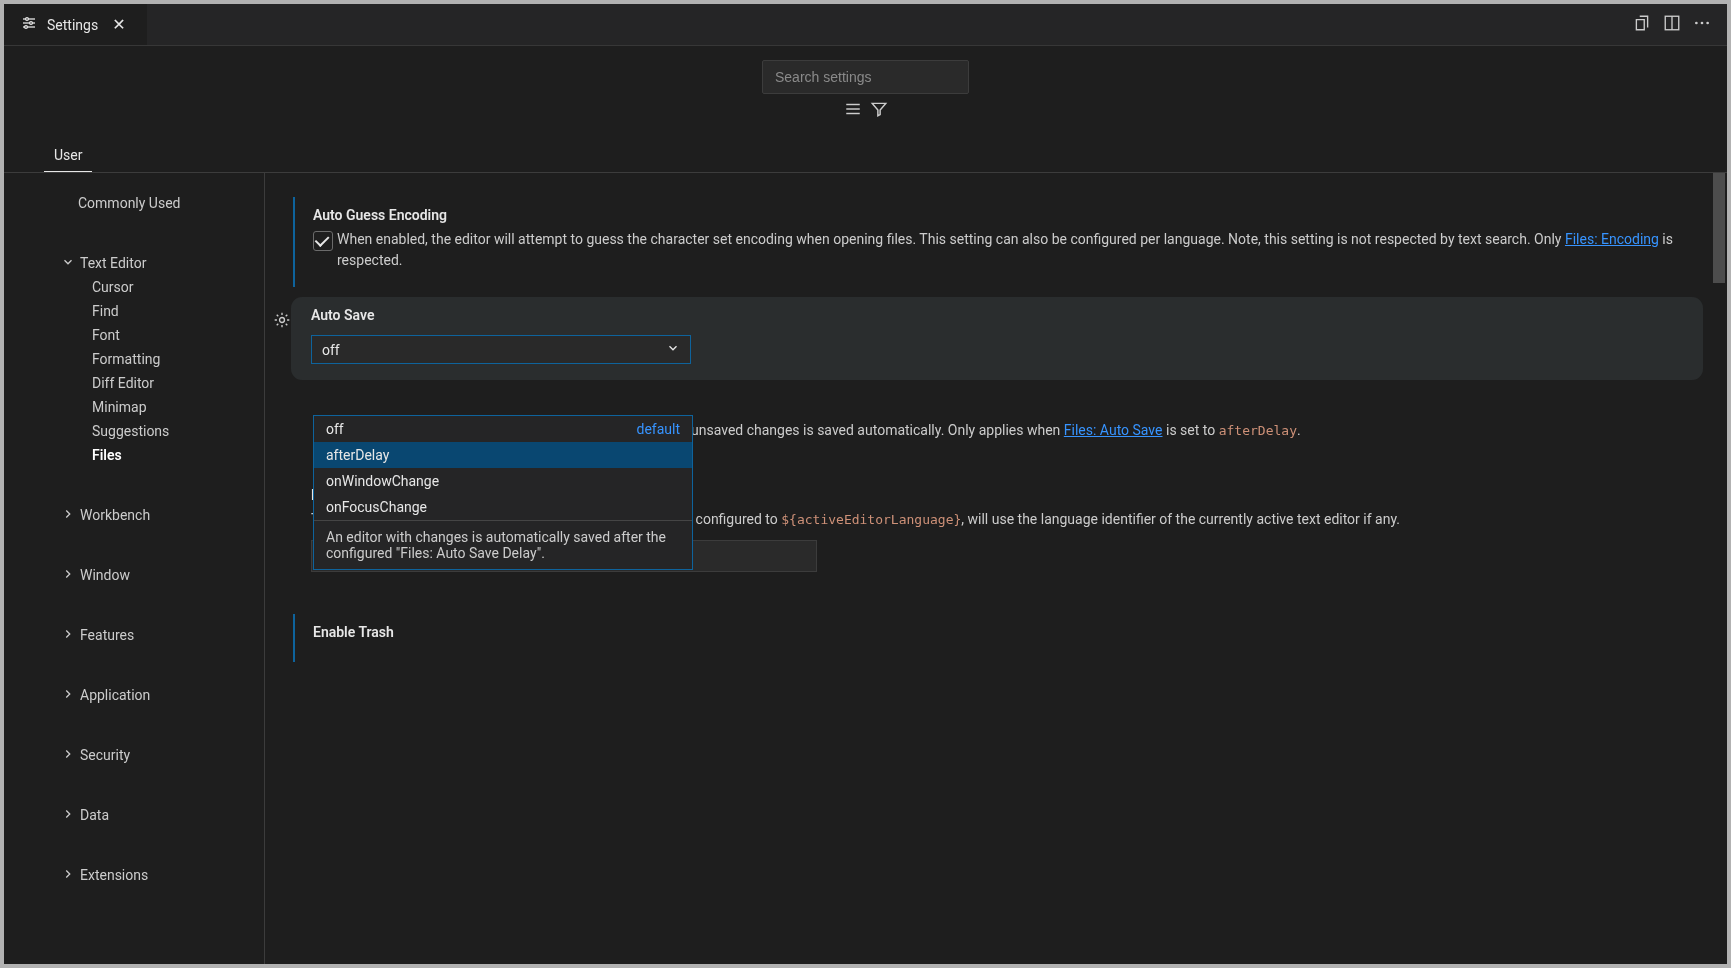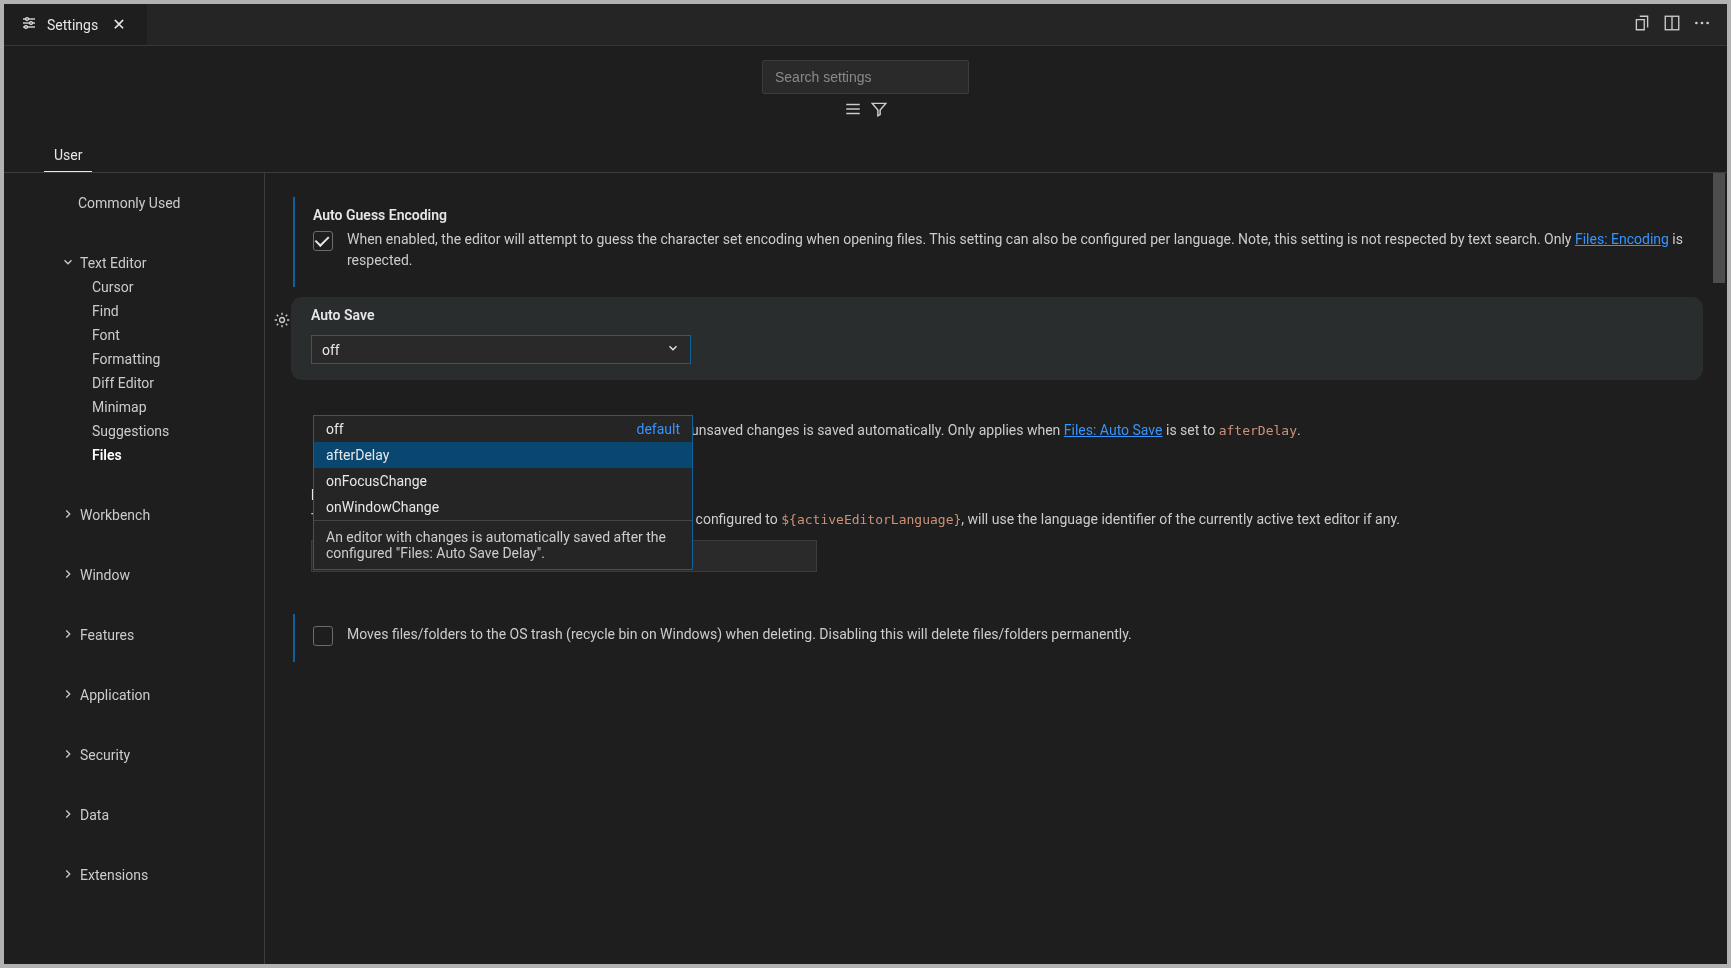--- a/index.html
+++ b/index.html
@@ -111,21 +111,21 @@
 .setting-title { font-weight: 600; font-size: 14px; color: #e7e7e7; margin-bottom: 6px; }
 .setting-desc { font-size: 14px; color: #cccccc; line-height: 1.5; }
 .setting-desc a, .link { color: #3794ff; text-decoration: underline; cursor: pointer; }
 .codebox {
   font-family: Consolas, monospace;
   color: #ce9178;
   font-size: 13px;
 }
 .row-check {
   display: flex;
-  gap: 14px;
+  gap: 4px;
   align-items: flex-start;
 }
 .chk {
   width: 20px; height: 20px;
   border: 1px solid #6b6b6b;
   border-radius: 3px;
   display: inline-flex;
   align-items: center;
   justify-content: center;
   flex-shrink: 0;
@@ -401,46 +401,43 @@
 
     <div class="dropdown">
       <div class="dd-item">
         <span>off</span>
         <span class="dd-default">default</span>
       </div>
       <div class="dd-item sel">
           <span>afterDelay</span>
         </div>
       <div class="dd-item">
-          <span>onFocusChange</span>
+          <span>onWindowChange</span>
         </div>
       <div class="dd-item">
-          <span>onWindowChange</span>
+          <span>onFocusChange</span>
         </div>
       <div class="dd-help">An editor with changes is automatically saved after the configured "Files: Auto Save Delay".</div>
     </div>
 
     <div class="setting" style="padding-top:30px; padding-left:400px;">
       <div class="setting-desc">
         <span>unsaved changes is saved automatically. Only applies when </span><a class="link">Files: Auto Save</a><span> is set to </span><span class="codebox">afterDelay</span><span>.</span>
       </div>
     </div>
 
     <div class="setting setting-partial" style="margin-top:20px;">
       <div class="setting-title">Default Language</div>
       <div class="setting-desc">
         <span>The default language identifier that is assigned to new files. If configured to </span><span class="codebox">${activeEditorLanguage}</span><span>, will use the language identifier of the currently active text editor if any.</span>
       </div>
       <input class="text-input" value="" style="">
     </div>
 
     <div class="setting bordered" style="margin-top:26px;">
-      <div class="row-check">
-        <span class="chk"></span>
-        <div class="setting-desc">Moves files/folders to the OS trash (recycle bin on Windows) when deleting. Disabling this will delete files/folders permanently.</div>
-      </div>
+      <div class="setting-title">Enable Trash</div>
     </div>
 
     <div class="scrollbar">
       <div class="thumb"></div>
     </div>
   </div>
 </div>
 
 </body></html>

